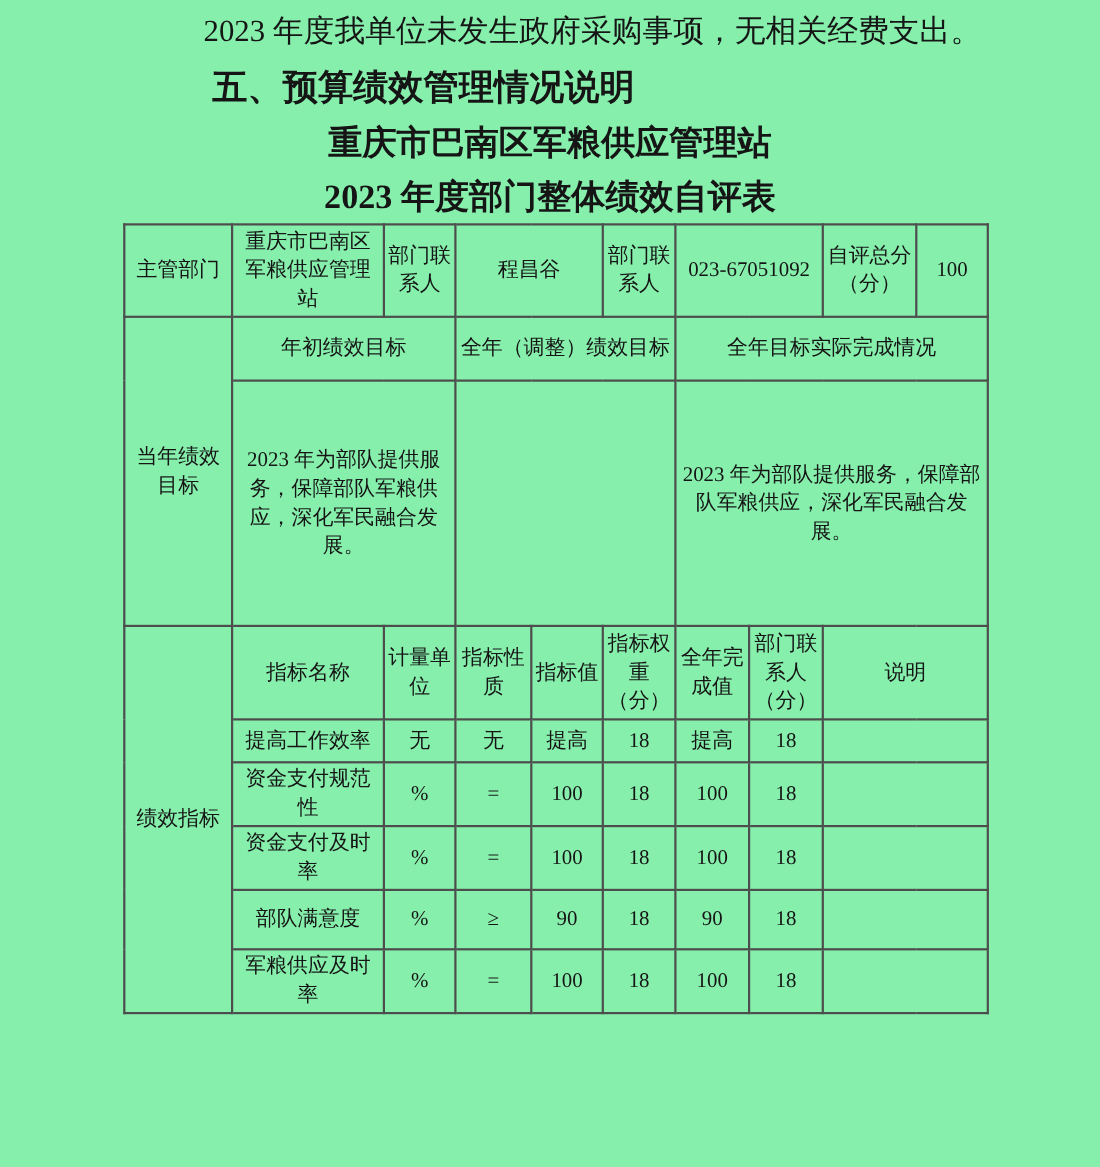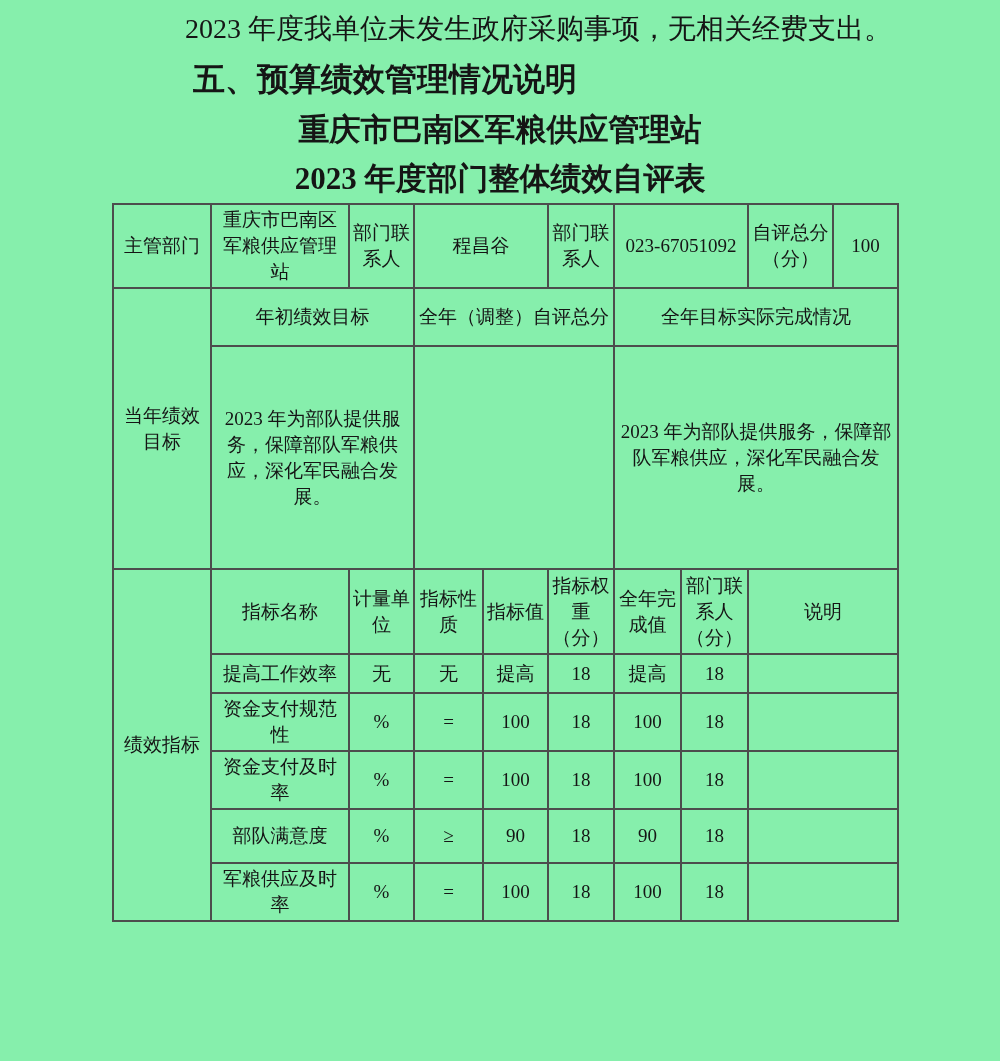--- a/index.html
+++ b/index.html
@@ -62,21 +62,21 @@
       <td colspan="2">程昌谷</td>
       <td class="tight">部门联系人</td>
       <td colspan="2">023-67051092</td>
       <td class="tight">自评总分（分）</td>
       <td>100</td>
     </tr>
 
     <tr class="r2">
       <td class="tight" rowspan="2">当年绩效目标</td>
       <td colspan="2">年初绩效目标</td>
-      <td colspan="3">全年（调整）自评总分</td>
+      <td colspan="3">全年（调整）绩效目标</td>
       <td colspan="4">全年目标实际完成情况</td>
     </tr>
 
     <tr class="r3">
       <td colspan="2" class="goal-text">2023 年为部队提供服务，保障部队军粮供应，深化军民融合发展。</td>
       <td colspan="3" class="goal-text"></td>
       <td colspan="4" class="goal-text">2023 年为部队提供服务，保障部队军粮供应，深化军民融合发展。</td>
     </tr>
 
     <tr class="r4">

